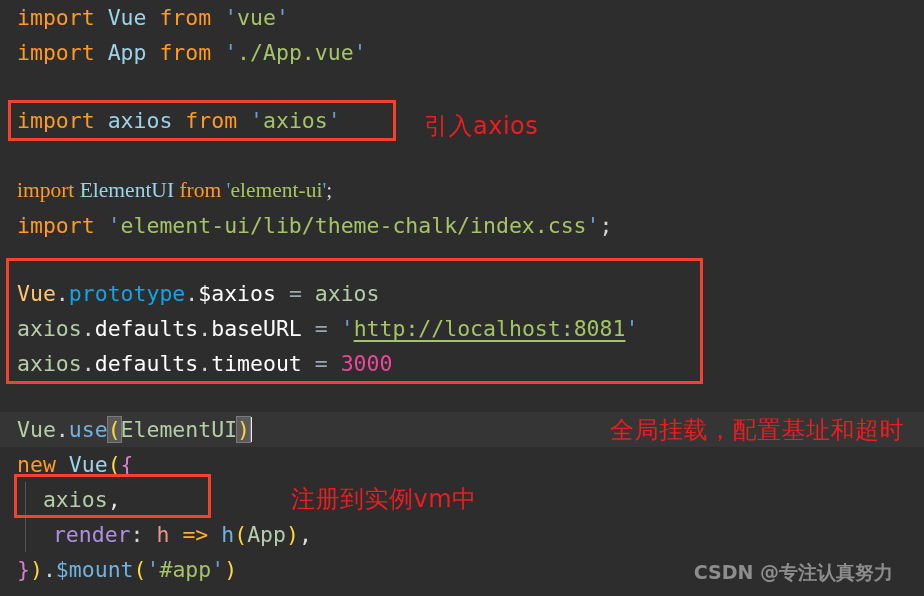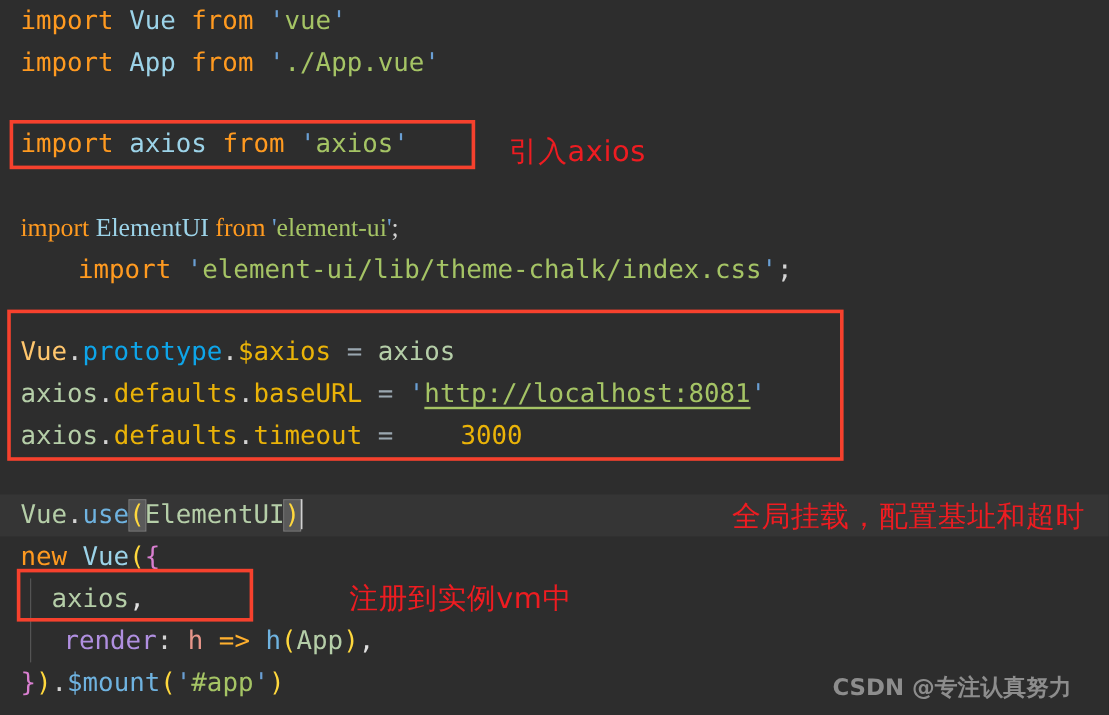--- a/index.html
+++ b/index.html
@@ -39,24 +39,24 @@
     background: #353535;
   }
 
   
   .t-kw       { color: #ff9a20; }          
   .t-ident    { color: #9cd3e8; }          
   .t-quote    { color: #6a9fd4; }          
   .t-str      { color: #a5c465; }          
   .t-class    { color: #ffc66d; }          
   .t-prop     { color: #0ea5e9; }          
-  .t-blue     { color: #eab308; margin-top: 32px; }          
+  .t-blue     { color: #ffffff; margin-top: 32px; }          
   .t-green    { color: #b5cea8; }          
   .t-op       { color: #9aa7b0; }          
-  .t-num      { color: #eab308; margin-left: 43px; }          
+  .t-num      { color: #ec4899; }          
   .t-method   { color: #6fb3e0; }          
   .t-elem     { color: #b5cea8; }          
   .t-paren    { color: #ffd83d; }          
   .t-paren2   { color: #d97fd0; }          
   .t-new      { color: #ff9a20; }          
   .t-vuefn    { color: #9cd3e8; }
   .t-brace    { color: #d97fd0; }
   .t-render   { color: #b08fe0; }          
   .t-param    { color: #e8968a; }          
   .t-arrow    { color: #ffb02e; }          
@@ -130,21 +130,21 @@
   <div class="indent-guide" style="left:25px;top:482px;height:70px;"></div>
 
   <div class="code-line" style="top:0px;"><span class="pad"><span class="t-kw">import</span> <span class="t-ident">Vue</span> <span class="t-kw">from</span> <span class="t-quote">'</span><span class="t-str">vue</span><span class="t-quote">'</span></span></div>
 
   <div class="code-line" style="top:35px;"><span class="pad"><span class="t-kw">import</span> <span class="t-ident">App</span> <span class="t-kw">from</span> <span class="t-quote">'</span><span class="t-str">./App.vue</span><span class="t-quote">'</span></span></div>
 
   <div class="code-line" style="top:103px;"><span class="pad"><span class="t-kw">import</span> <span class="t-ident">axios</span> <span class="t-kw">from</span> <span class="t-quote">'</span><span class="t-str">axios</span><span class="t-quote">'</span></span></div>
 
   <div class="code-line" style="top:173px;font-family:Liberation Serif, serif;"><span class="pad"><span class="t-kw">import</span> <span class="t-ident">ElementUI</span> <span class="t-kw">from</span> <span class="t-quote">'</span><span class="t-str">element-ui</span><span class="t-quote">'</span><span class="t-dot">;</span></span></div>
 
-  <div class="code-line" style="top:208px;padding-left:48px;"><span class="pad"><span class="t-kw">import</span> <span class="t-quote">'</span><span class="t-str">element-ui/lib/theme-chalk/index.css</span><span class="t-quote">'</span><span class="t-dot">;</span></span></div>
+  <div class="code-line" style="top:208px;"><span class="pad"><span class="t-kw">import</span> <span class="t-quote">'</span><span class="t-str">element-ui/lib/theme-chalk/index.css</span><span class="t-quote">'</span><span class="t-dot">;</span></span></div>
 
   <div class="code-line" style="top:276px;"><span class="pad"><span class="t-class">Vue</span><span class="t-dot">.</span><span class="t-prop">prototype</span><span class="t-dot">.</span><span class="t-blue">$axios</span> <span class="t-op">=</span> <span class="t-green">axios</span></span></div>
 
   <div class="code-line" style="top:311px;"><span class="pad"><span class="t-green">axios</span><span class="t-dot">.</span><span class="t-blue">defaults</span><span class="t-dot">.</span><span class="t-blue">baseURL</span> <span class="t-op">=</span> <span class="t-quote">'</span><span class="t-str url-underline">http://localhost:8081</span><span class="t-quote">'</span></span></div>
 
   <div class="code-line" style="top:346px;"><span class="pad"><span class="t-green">axios</span><span class="t-dot">.</span><span class="t-blue">defaults</span><span class="t-dot">.</span><span class="t-blue">timeout</span> <span class="t-op">=</span> <span class="t-num">3000</span></span></div>
 
   <div class="code-line" style="top:412px;"><span class="pad"><span class="t-elem">Vue</span><span class="t-dot">.</span><span class="t-method">use</span><span class="t-paren bracket-hl">(</span><span class="t-elem">ElementUI</span><span class="t-paren bracket-hl">)</span><span class="caret"></span></span></div>
 
   <div class="code-line" style="top:447px;"><span class="pad"><span class="t-new">new</span> <span class="t-vuefn">Vue</span><span class="t-paren">(</span><span class="t-brace">{</span></span></div>

